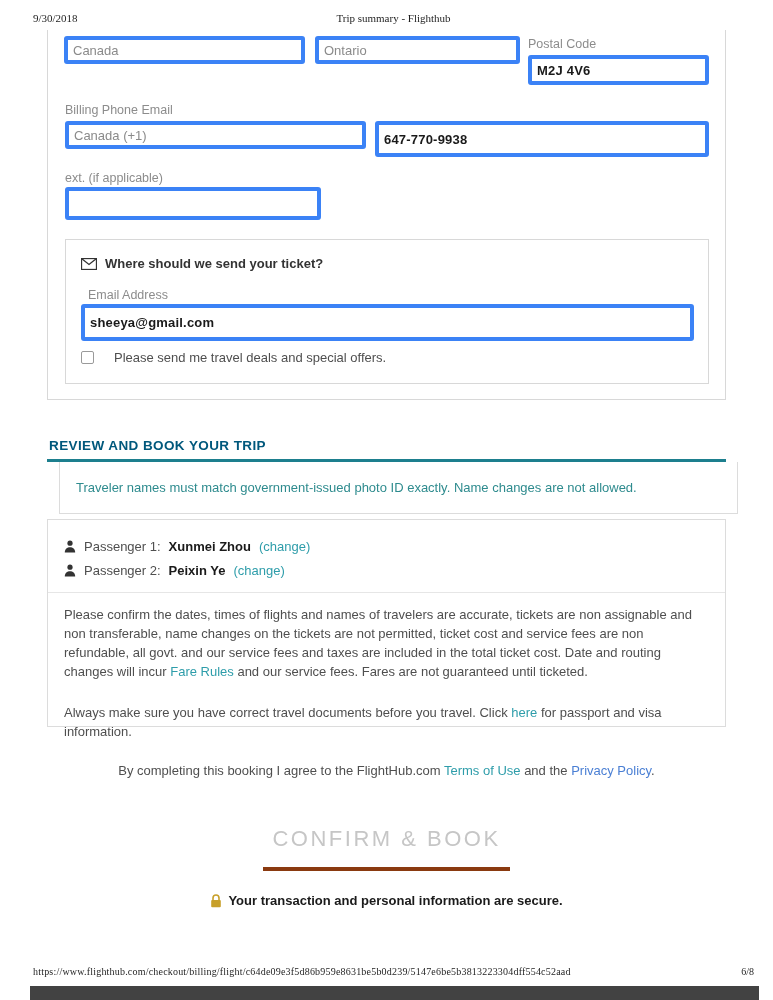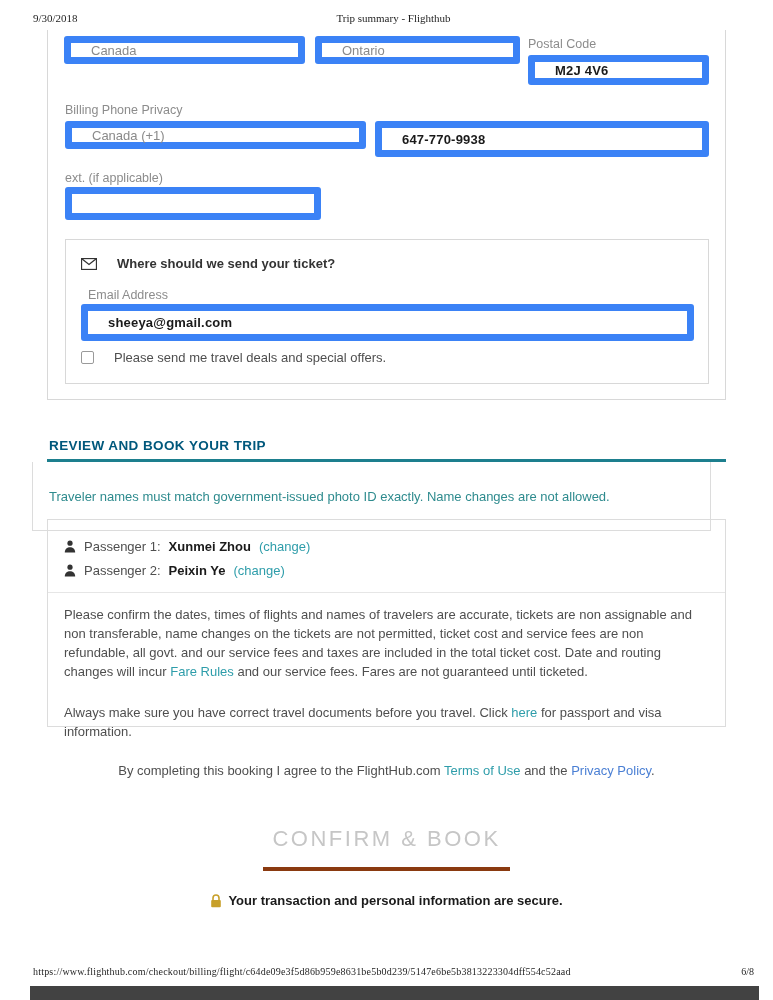--- a/index.html
+++ b/index.html
@@ -25,23 +25,23 @@
   .print-footer .pf-page { position:absolute; right:0; top:0; }
   .page-break-band { position:absolute; left:30px; top:986px; width:729px; height:14px; background:#424242; }
 
   
   .outer-box {
     position:absolute; left:47px; top:30px; width:679px; height:370px;
     border-left:1px solid #d8d8d8; border-right:1px solid #d8d8d8; border-bottom:1px solid #d8d8d8;
   }
   .field, .tinput {
     position:absolute;
-    border:7px solid #3b82f6; border-radius:3px; background:#fff;
+    border:4px solid #3b82f6; border-radius:3px; background:#fff;
     font-family:"Liberation Sans", sans-serif; font-size:13px;
-    padding:0 20px; display:flex; align-items:center;
+    padding:0 5px; display:flex; align-items:center;
   }
   .tinput { color:#1a1a1a; }
   input.tinput { outline:none; }
   .select { color:#8a8a8a; }
   .bold-val { font-weight:bold; color:#1a1a1a; letter-spacing:0.2px; }
   .flabel { position:absolute; font-size:12.5px; color:#8c8c8c; }
 
   .sel-country  { left:16px;  top:6px;  width:241px; height:28px; }
   .sel-province { left:267px; top:6px;  width:205px; height:28px; }
   .lbl-postal   { left:480px; top:7px; }
@@ -52,21 +52,21 @@
   .lbl-ext      { left:17px;  top:141px; }
   .inp-ext      { left:17px;  top:157px; width:256px; height:33px; }
 
   
   .ticket-box {
     position:absolute; left:17px; top:209px; width:644px; height:145px;
     border:1px solid #d8d8d8;
   }
   .ticket-title {
     position:absolute; left:15px; top:16px;
-    display:flex; align-items:center; gap:20px;
+    display:flex; align-items:center; gap:8px;
     font-size:13px; font-weight:bold; color:#333;
   }
   .lbl-email { left:22px; top:48px; }
   .inp-email { left:15px; top:64px; width:613px; height:37px; }
   .offers-row {
     position:absolute; left:15px; top:110px;
     display:flex; align-items:center; gap:20px;
     font-size:13px; color:#4f4f4f;
   }
   .checkbox {
@@ -74,21 +74,21 @@
     flex:0 0 auto;
   }
 
   
   .review-heading {
     position:absolute; left:49px; top:438px;
     font-size:13.5px; font-weight:bold; letter-spacing:0.4px;
   }
   .review-bar { position:absolute; left:47px; top:459px; width:679px; height:3px; }
   .notice-box {
-    position:absolute; left:32px; top:462px; width:679px; height:69px;
+    position:absolute; left:59px; top:462px; width:679px; height:52px;
     border:1px solid #dcdcdc; border-top:none;
     display:flex; align-items:center; padding:0 16px;
     font-size:13px;
   }
   .pax-box {
     position:absolute; left:47px; top:519px; width:679px; height:208px;
     border:1px solid #dcdcdc;
   }
   .pax-list { padding:14px 16px 10px 16px; }
   .pax-row { display:flex; align-items:center; gap:8px; font-size:13px; color:#4f4f4f; height:24px; }
@@ -130,21 +130,21 @@
 
   <div class="field select sel-country">
     <span>Canada</span>
   </div>
   <div class="field select sel-province">
     <span>Ontario</span>
   </div>
   <span class="flabel lbl-postal">Postal Code</span>
   <input class="tinput bold-val inp-postal" readonly="" value="M2J 4V6" style="">
 
-  <span class="flabel lbl-phone">Billing Phone Privacy</span>
+  <span class="flabel lbl-phone">Billing Phone Email</span>
   <div class="field select sel-phonecc">
     <span>Canada (+1)</span>
   </div>
   <input class="tinput bold-val inp-phone" readonly="" value="647-770-9938" style="">
 
   <span class="flabel lbl-ext">ext. (if applicable)</span>
   <input class="tinput inp-ext" readonly="" value="" style="">
 
   <div class="ticket-box">
     <div class="ticket-title">

